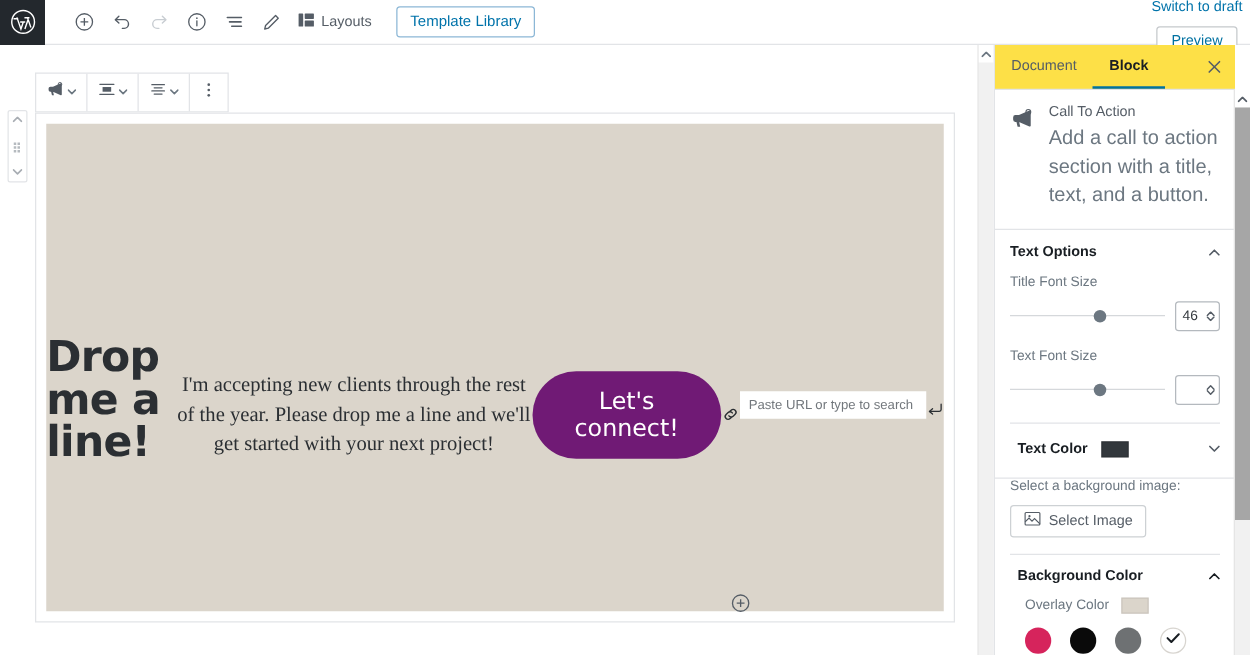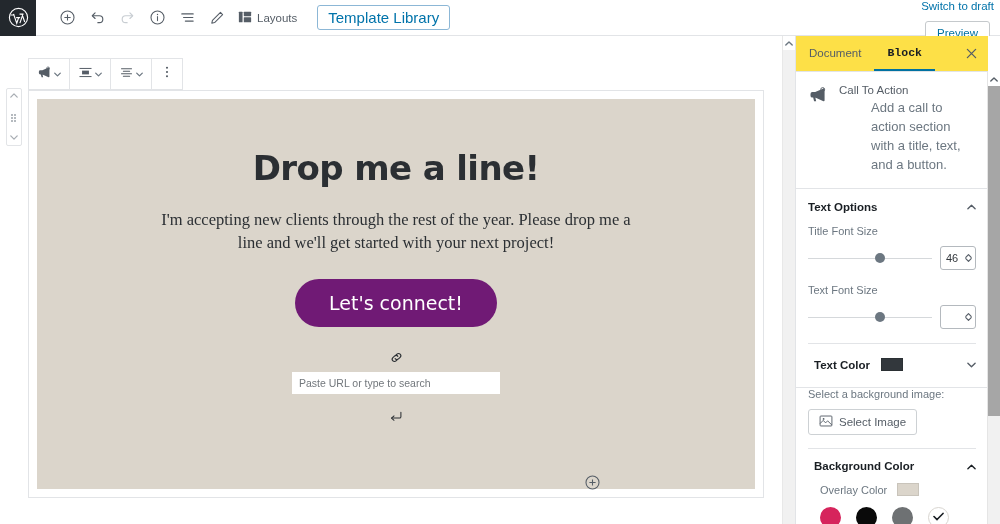--- a/index.html
+++ b/index.html
@@ -40,21 +40,21 @@
     display: flex; align-items: center; gap: 5px;
     height: 30px; padding: 0 6px 0 6px;
     color: #555d66; font-size: 11.5px; cursor: pointer;
   }
   .tb-template {
     margin-left: 14px;
     height: 25px; padding: 0 10px;
     border: 1px solid #8cb7d6;
     border-radius: 3px;
     background: #fff; color: #0073aa;
-    font-size: 15px; line-height: 23px;
+    font-size: 12px; line-height: 23px;
     cursor: pointer;
   }
 
   .tb-right {
     margin-left: auto; display: flex; align-items: center;
     height: 36px; padding-right: 6px; gap: 9px; flex-direction: column;
   }
   .switch-draft { color: #0073aa; font-size: 11.5px; cursor: pointer; }
   .btn-preview {
     height: 25px; padding: 0 11px;
@@ -133,21 +133,21 @@
   .blockwrap {
     position: absolute; left: 28px; top: 54px;
     width: 736px; height: 408px;
     border: 1px solid #e2e4e7;
     background: #fff;
     padding: 8px;
   }
   .cta {
     width: 100%; height: 100%;
     background: #dbd5cb;
-    display: flex; flex-direction: column;
+    display: flex; flex-direction: row;
     align-items: center; justify-content: flex-start;
     padding-top: 52px;
   }
   .cta-title {
     font-family: "DejaVu Sans", sans-serif;
     font-weight: bold;
     font-size: 34px;
     letter-spacing: -0.6px;
     color: #2b2f33;
     line-height: 1;
@@ -218,36 +218,36 @@
     display: flex; align-items: stretch;
     background: #fde047;
   }
   .sb-tab {
     padding: 0 13px;
     display: flex; align-items: center;
     font-size: 11.5px; color: #555d66;
     border-bottom: 2px solid transparent;
     cursor: pointer;
   }
-  .sb-tab.active { color: #191e23; font-weight: bold; border-bottom-color: #0071a1; font-family: Liberation Mono, monospace; }
+  .sb-tab.active { color: #191e23; font-weight: bold; border-bottom-color: #0071a1; }
   .sb-close {
     margin-left: auto; width: 34px;
     display: flex; align-items: center; justify-content: center;
     color: #555d66; font-size: 13px; cursor: pointer;
   }
 
   .sb-blockcard {
     display: flex; gap: 9px;
     padding: 12px 12px 14px 12px;
     border-bottom: 1px solid #e2e4e7;
   }
   .sb-blockcard .ico { color: #555d66; flex: 0 0 22px; padding-top: 1px; }
   .sb-blockcard .bc-title { font-size: 11.5px; color: #555d66; }
   .sb-blockcard .bc-desc {
-    font-size: 13px; color: #6c7781; line-height: 1.45; margin-top: 3px; margin-left: 32px;
+    font-size: 16px; color: #6c7781; line-height: 1.45; margin-top: 3px;
   }
 
   .panel { border-bottom: 1px solid #e2e4e7; }
   .panel-head {
     display: flex; align-items: center; justify-content: space-between;
     padding: 12px 12px;
     font-size: 11.5px; font-weight: bold; color: #191e23;
     cursor: pointer;
   }
   .panel-head .chev { color: #555d66; font-size: 9px; }

